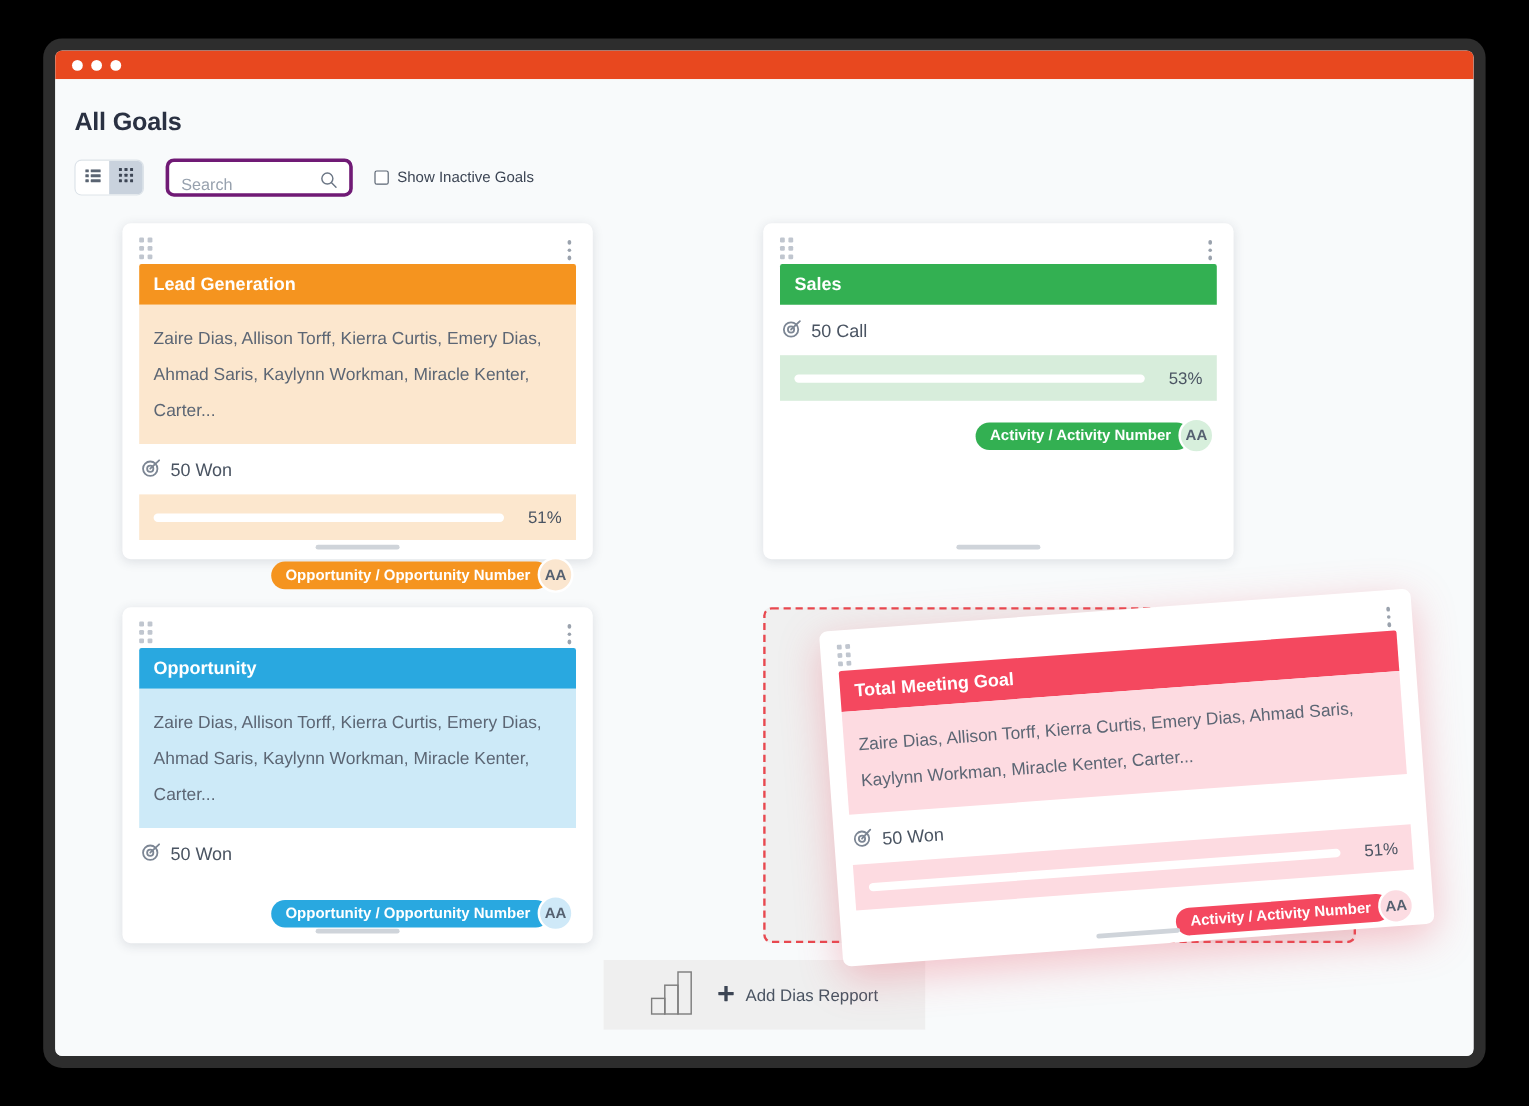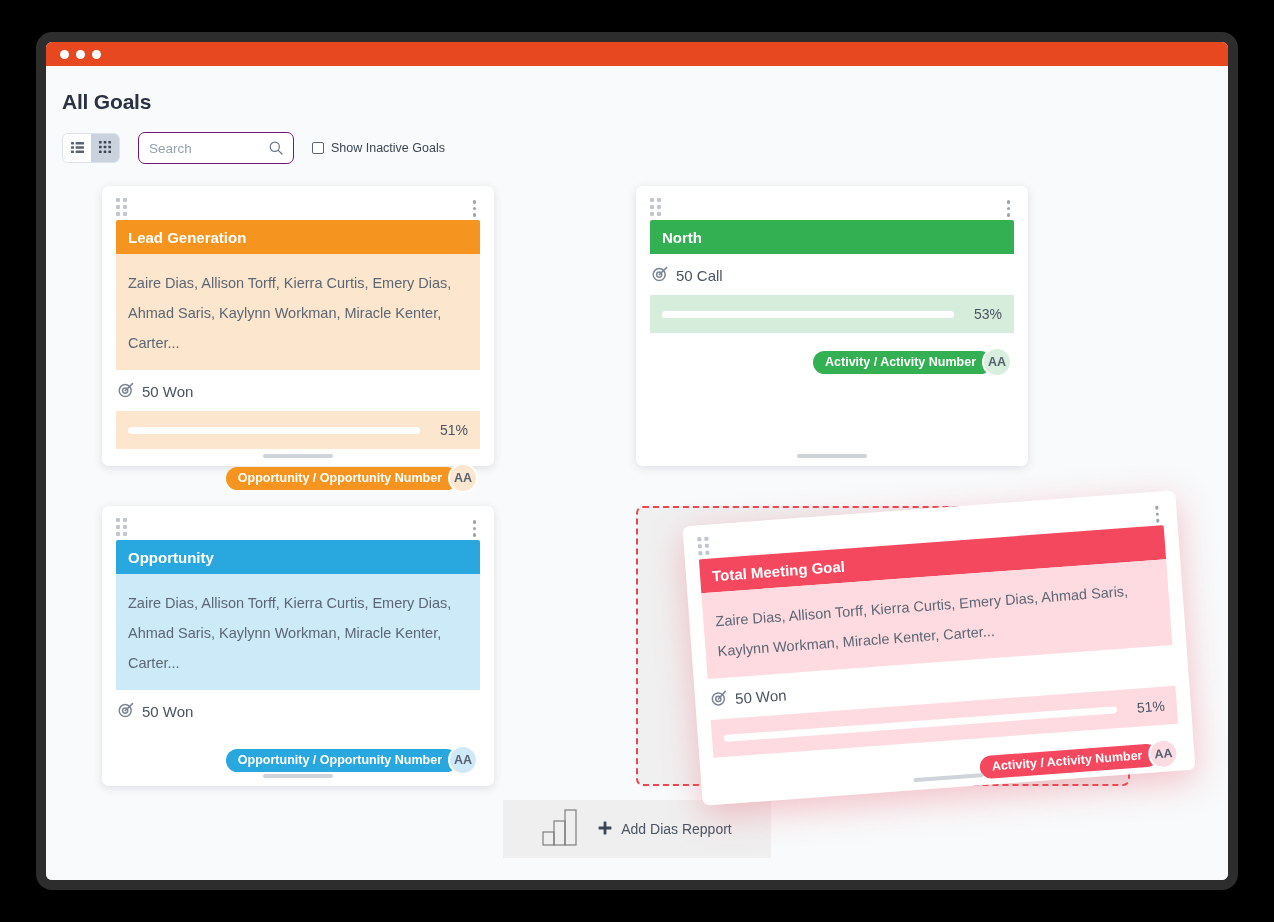--- a/index.html
+++ b/index.html
@@ -84,25 +84,25 @@
     display: flex; align-items: center; justify-content: center;
     background: #ffffff;
     cursor: pointer;
   }
   .view-btn.active { background: #c9d2dd; }
 
   .search-box {
     position: relative;
     width: 156px;
     height: 32px;
-    border: 1px solid #701a75;
+    border: 3px solid #701a75;
     border-radius: 7px;
     background: #ffffff;
     display: flex;
-    align-items: center;
+    align-items: flex-end;
     padding: 0 10px;
   }
   .search-box input {
     border: 0; outline: 0;
     font-size: 13.5px;
     color: #6b7685;
     font-family: "Liberation Sans", sans-serif;
     width: 110px;
     background: transparent;
   }
@@ -418,21 +418,21 @@
                 <span></span>
                 <span></span>
             </span>
             <span class="kebab">
               <span></span>
                 <span></span>
                 <span></span>
             </span>
           </div>
           <div class="card-header" style="background:#33b052">
-            <span>North</span>
+            <span>Sales</span>
           </div>
           <div class="card-metric">
             <span>
               <svg width="16" height="16" viewBox="0 0 16 16">
                 <circle cx="7.2" cy="8.6" r="6" fill="none" stroke="#7c8694" stroke-width="1.5"></circle>
                 <circle cx="7.2" cy="8.6" r="2.6" fill="none" stroke="#7c8694" stroke-width="1.5"></circle>
                 <path d="M7.2 8.6 L14.6 1.6" stroke="#7c8694" stroke-width="1.5" stroke-linecap="round"></path>
               </svg>
             </span>
             <span>50 Call</span>

